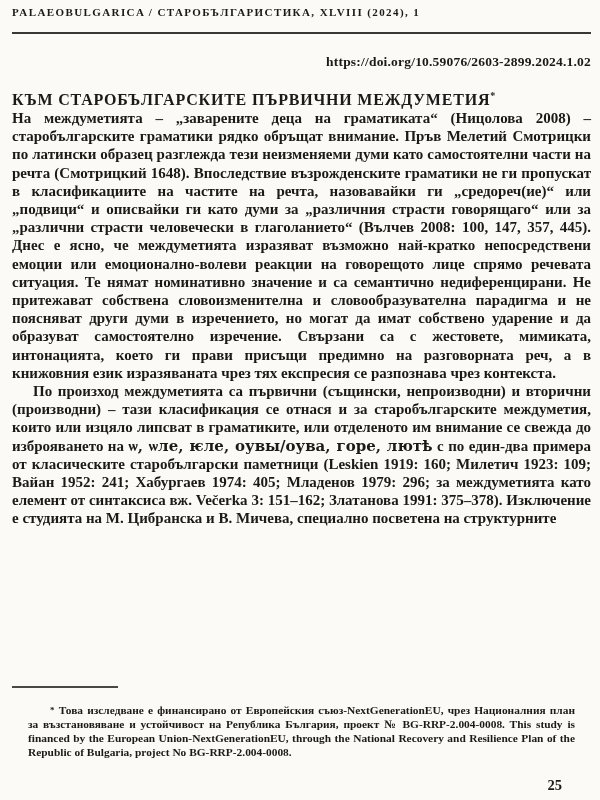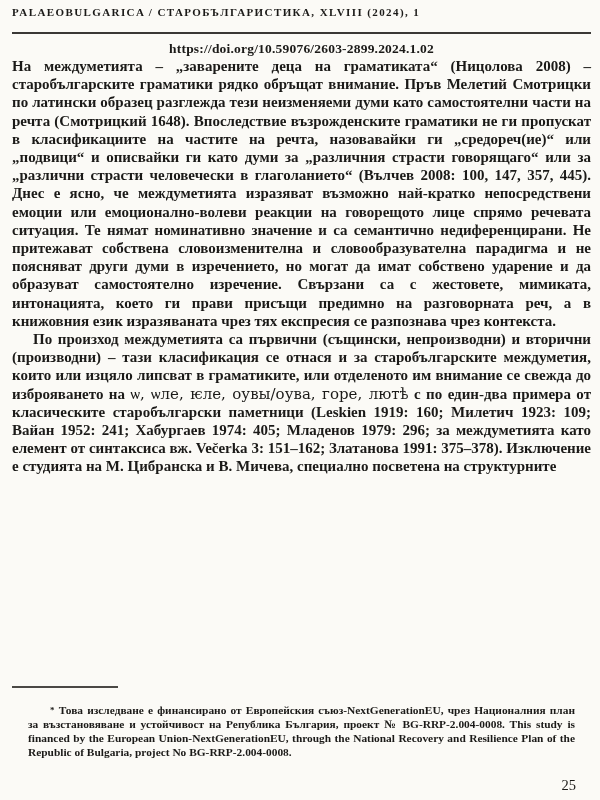--- a/index.html
+++ b/index.html
@@ -21,22 +21,22 @@
   
   .running-head{
     font-size:11px;
     font-weight:bold;
     letter-spacing:1.4px;
     white-space:nowrap;
     padding-bottom:14px;
     border-bottom:2px solid #3a3835;
   }
   .doi-line{
-    margin-top:7px;
-    text-align:center;
+    margin-top:20px;
+    text-align:right;
     font-size:13.5px;
     font-weight:bold;
     letter-spacing:0.2px;
   }
   
   .byline{
     margin-top:86px;
     font-style:italic;
     font-size:15px;
   }
@@ -55,21 +55,21 @@
   .body-text{
     font-size:15px;
     line-height:18.2px;
     font-weight:bold;
     text-align:justify;
   }
   .body-text p{margin:0;}
   .body-text p + p{text-indent:21px;}
   .ocs{
     font-family:"DejaVu Serif","Liberation Serif",serif;
-    font-weight:normal;
+    font-weight:bold;
   }
   
   .footnote-block{
     position:absolute;
     left:12px;right:9px;
     top:686px;
     background:var(--paper);
   }
   .footnote-rule{
     width:106px;
@@ -84,36 +84,39 @@
     text-align:justify;
     text-indent:22px;
     margin:16px;
   }
   .footnote-marker{
     font-size:9px;
     vertical-align:top;
   }
   .page-number{
     position:absolute;
-    right:24px;
+    right:38px;
     bottom:6px;
     font-size:14.5px;
-    font-weight:normal;
+    font-weight:bold;
   }
 </style>
 </head>
 <body>
 
 <div class="page">
 
   <div class="running-head">PALAEOBULGARICA / СТАРОБЪЛГАРИСТИКА, XLVIII (2024), 1</div>
 
   <div class="doi-line">https://doi.org/10.59076/2603-2899.2024.1.02</div>
 
 
+  <h1 class="article-title" style="margin:21px 0 0 0;">
+    <span>КЪМ СТАРОБЪЛГАРСКИТЕ ПЪРВИЧНИ МЕЖДУМЕТИЯ</span><sup>*</sup>
+  </h1>
 
   <div class="body-text">
     <p>На междуметията – „заварените деца на граматиката“ (Ницолова 2008) – старобългарските граматики рядко обръщат внимание. Пръв Мелетий Смотрицки по латински образец разглежда тези неизменяеми думи като самостоятелни части на речта (Смотрицкий 1648). Впоследствие възрожденските граматики не ги пропускат в класификациите на частите на речта, назовавайки ги „средореч(ие)“ или „подвици“ и описвайки ги като думи за „различния страсти говорящаго“ или за „различни страсти человечески в глаголанието“ (Вълчев 2008: 100, 147, 357, 445). Днес е ясно, че междуметията изразяват възможно най-кратко непосредствени емоции или емоционално-волеви реакции на говорещото лице спрямо речевата ситуация. Те нямат номинативно значение и са семантично недиференцирани. Не притежават собствена словоизменителна и словообразувателна парадигма и не поясняват други думи в изречението, но могат да имат собствено ударение и да образуват самостоятелно изречение. Свързани са с жестовете, мимиката, интонацията, което ги прави присъщи предимно на разговорната реч, а в книжовния език изразяваната чрез тях експресия се разпознава чрез контекста.</p>
     <p><span>По произход междуметията са първични (същински, непроизводни) и вторични (производни) – тази класификация се отнася и за старобългарските междуметия, които или изцяло липсват в граматиките, или отделеното им внимание се свежда до изброяването на </span><span class="ocs">ѡ, ѡле, ѥле, оувы/оува, горе, лютѣ</span><span> с по един-два примера от класическите старобългарски паметници (Leskien 1919: 160; Милетич 1923: 109; Вайан 1952: 241; Хабургаев 1974: 405; Младенов 1979: 296; за междуметията като елемент от синтаксиса вж. Večerka 3: 151–162; Златанова 1991: 375–378). Изключение е студията на М. Цибранска и В. Мичева, специално посветена на структурните</span></p>
   </div>
 
   <div class="footnote-block">
     <hr class="footnote-rule">
     <p class="footnote-text"><sup class="footnote-marker">*</sup><span> Това изследване е финансирано от Европейския съюз-NextGenerationEU, чрез Националния план за възстановяване и устойчивост на Република България, проект № BG-RRP-2.004-0008. </span><span>This study is financed by the European Union-NextGenerationEU, through the National Recovery and Resilience Plan of the Republic of Bulgaria, project No BG-RRP-2.004-0008.</span></p>
   </div>

